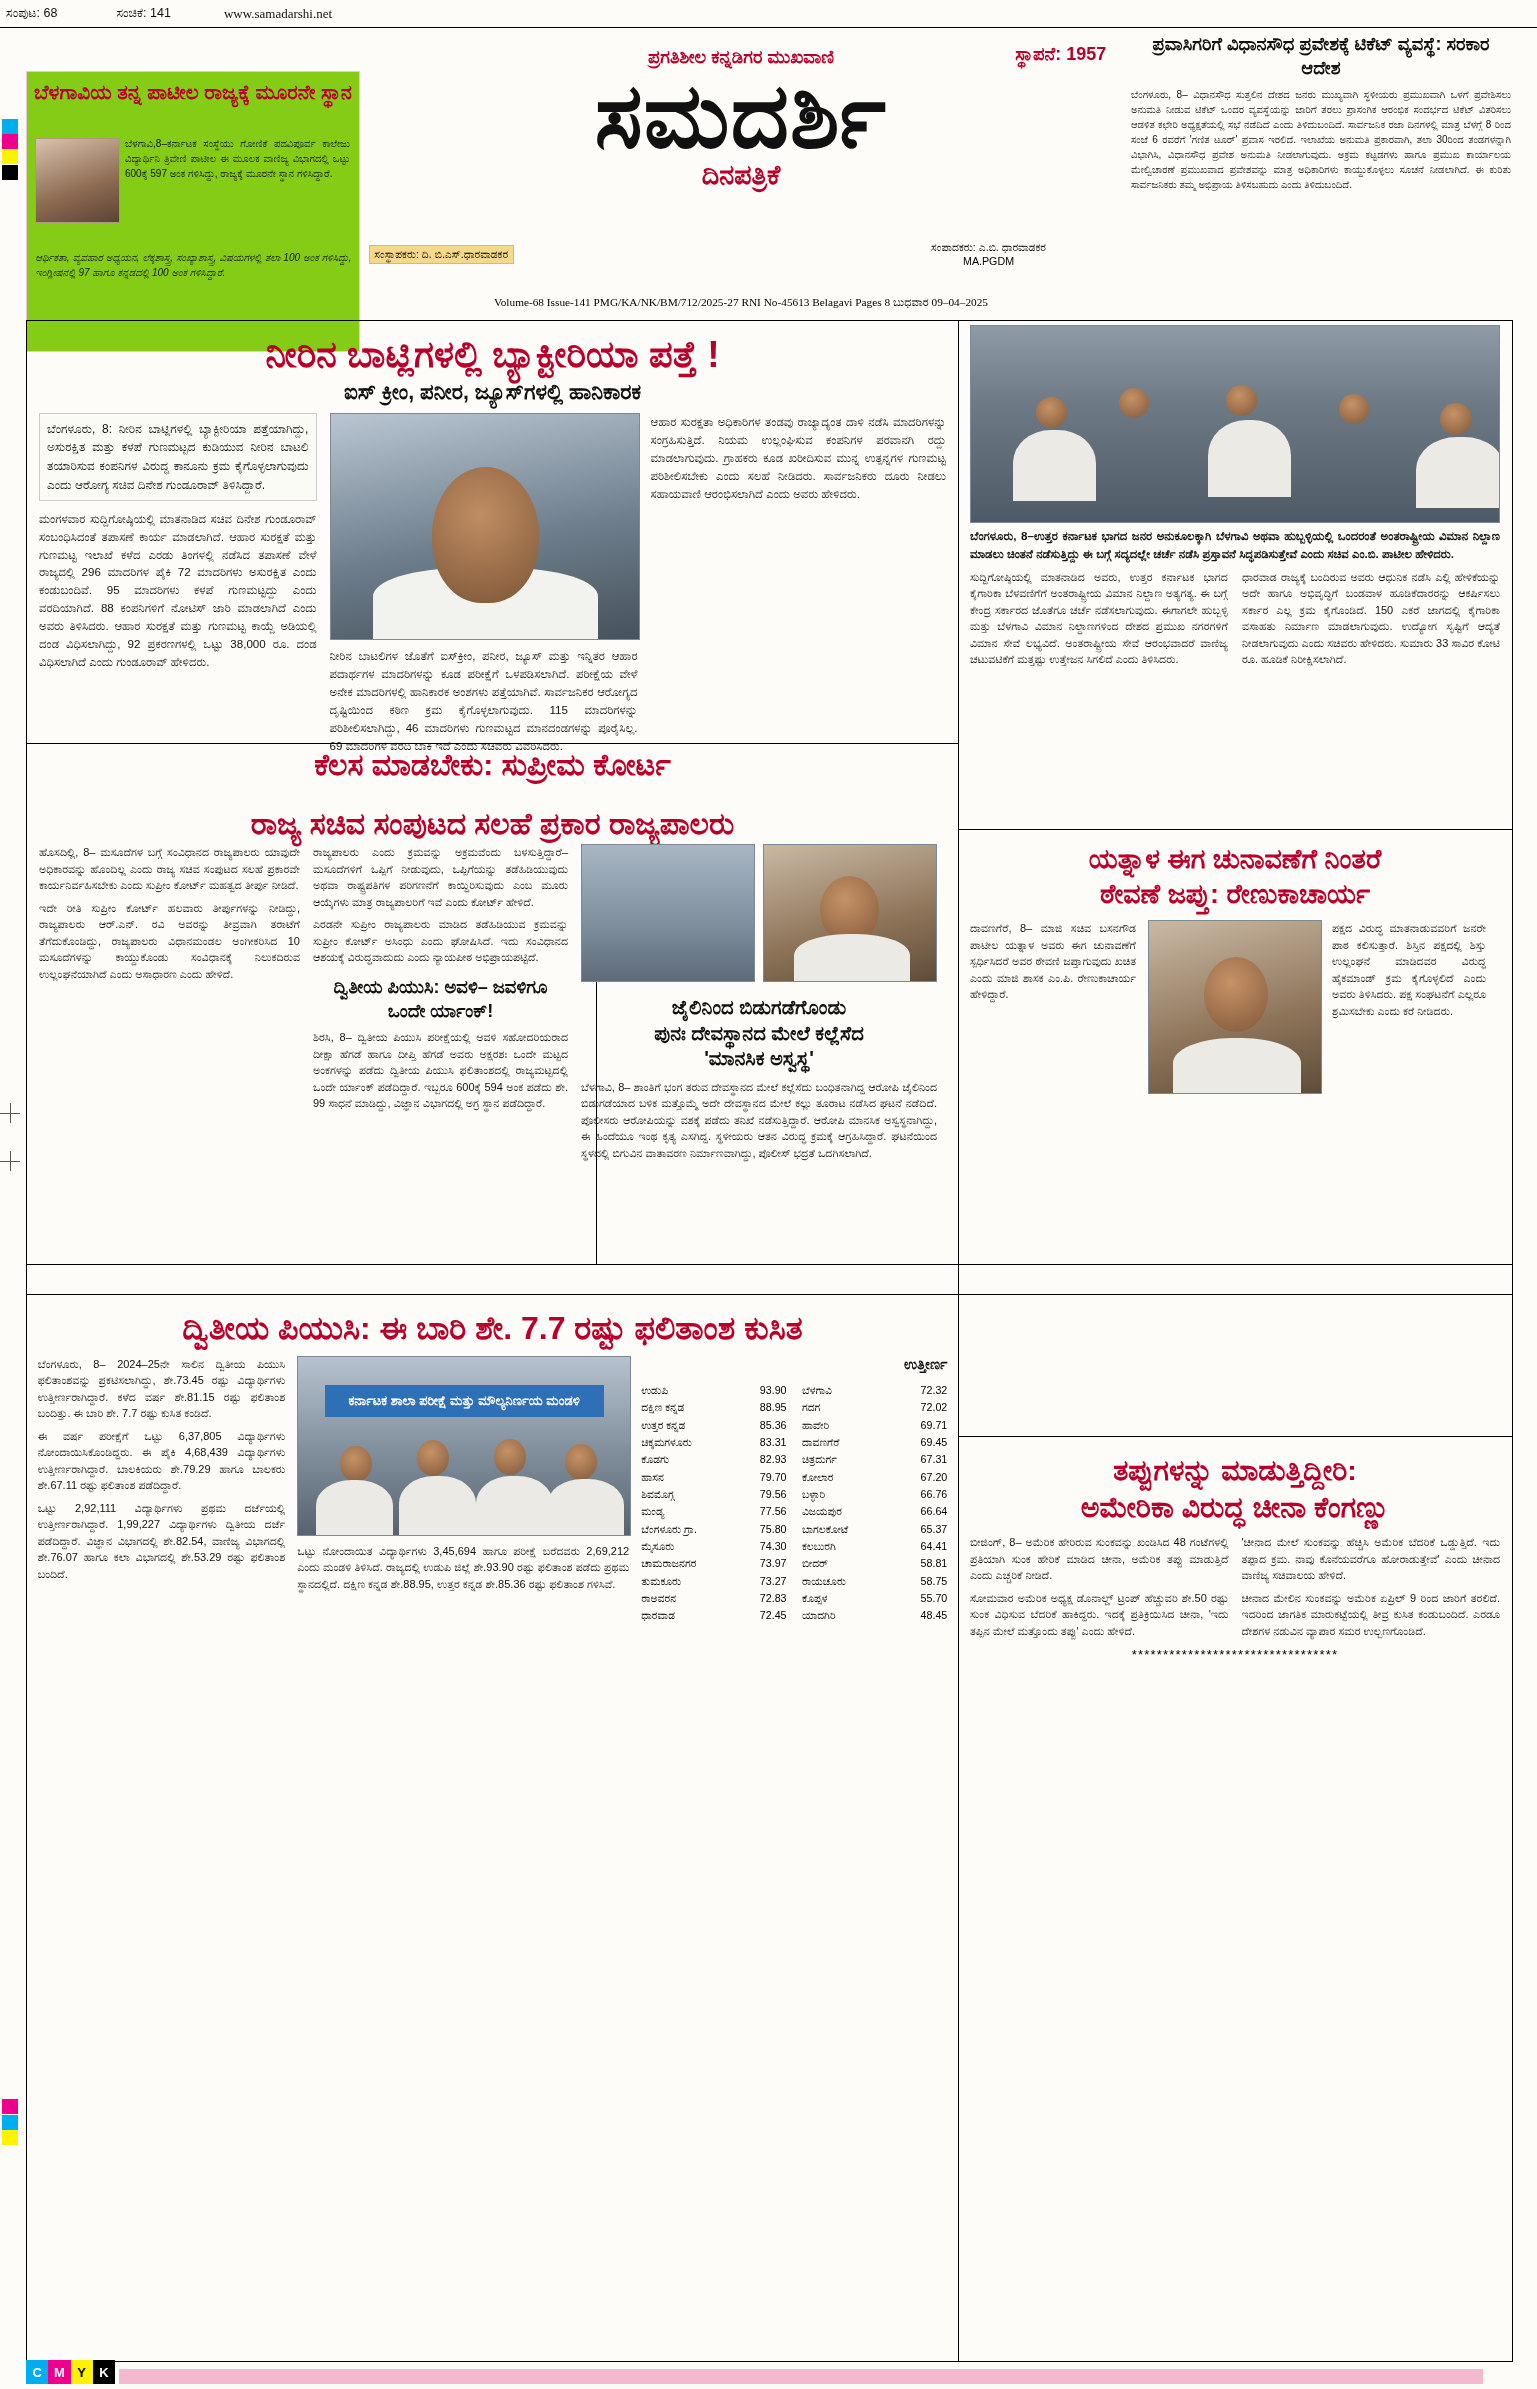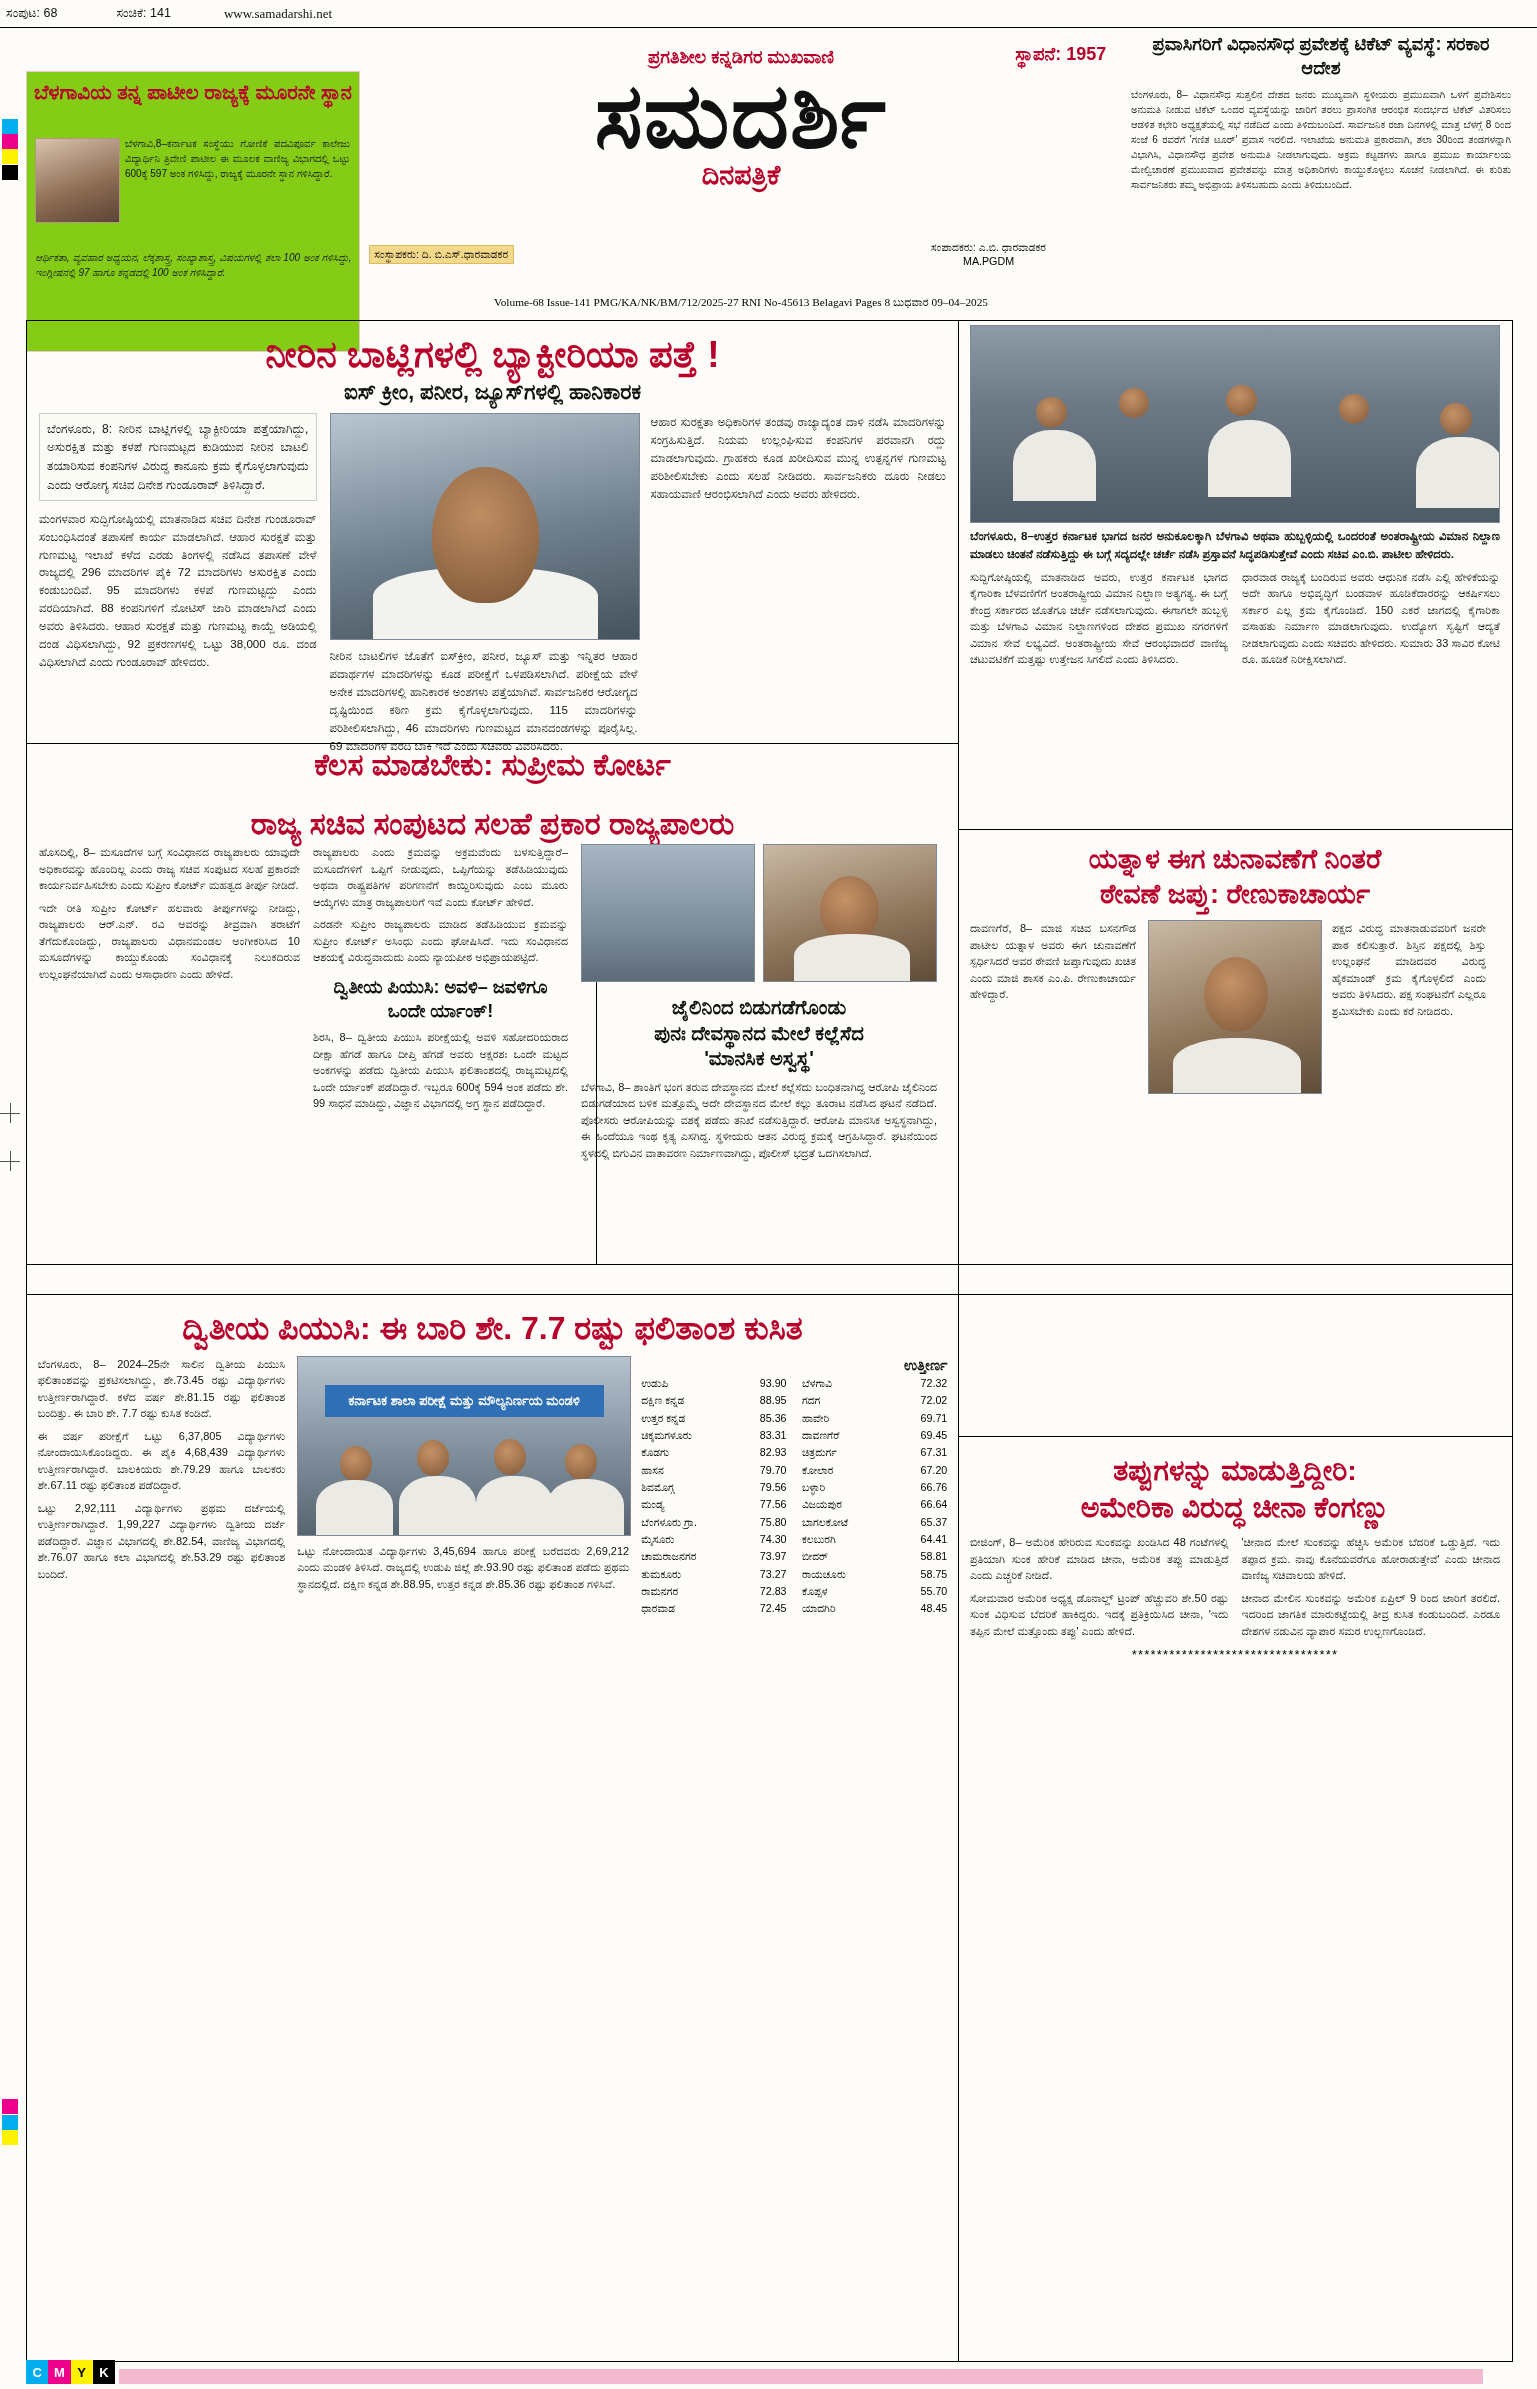--- a/index.html
+++ b/index.html
@@ -287,21 +287,21 @@
             <div class="head" style="left:196px;top:82px;width:32px;height:36px;"></div>
             <div class="head" style="left:267px;top:87px;width:32px;height:36px;"></div>
             <div class="torso" style="left:18px;bottom:0;width:77px;height:55px;"></div>
             <div class="torso" style="left:101px;bottom:0;width:77px;height:59px;"></div>
             <div class="torso" style="left:178px;bottom:0;width:77px;height:59px;"></div>
             <div class="torso" style="left:249px;bottom:0;width:77px;height:56px;"></div>
           </div>
           <div class="colsmall" style="margin-top:7.1px;">ಒಟ್ಟು ನೋಂದಾಯಿತ ವಿದ್ಯಾರ್ಥಿಗಳು 3,45,694 ಹಾಗೂ ಪರೀಕ್ಷೆ ಬರೆದವರು 2,69,212 ಎಂದು ಮಂಡಳಿ ತಿಳಿಸಿದೆ. ರಾಜ್ಯದಲ್ಲಿ ಉಡುಪಿ ಜಿಲ್ಲೆ ಶೇ.93.90 ರಷ್ಟು ಫಲಿತಾಂಶ ಪಡೆದು ಪ್ರಥಮ ಸ್ಥಾನದಲ್ಲಿದೆ. ದಕ್ಷಿಣ ಕನ್ನಡ ಶೇ.88.95, ಉತ್ತರ ಕನ್ನಡ ಶೇ.85.36 ರಷ್ಟು ಫಲಿತಾಂಶ ಗಳಿಸಿವೆ.</div>
         </div>
         <div style="width:308px;">
-          <div class="blackhead" style="font-size:14.2px;text-align:right;margin-bottom:1px;">ಉತ್ತೀರ್ಣ</div>
+          <div class="blackhead" style="font-size:14.2px;text-align:right;margin-bottom:8px;font-family:Liberation Mono, monospace;">ಉತ್ತೀರ್ಣ</div>
           <div id="districts" style="column-count:2;column-gap:15.4px;font-size:10.7px;line-height:1.62;">
               <div style="display: flex; justify-content: space-between;">
                 <span>ಉಡುಪಿ</span>
                 <span>93.90</span>
               </div>
               <div style="display: flex; justify-content: space-between;">
                 <span>ದಕ್ಷಿಣ ಕನ್ನಡ</span>
                 <span>88.95</span>
               </div>
               <div style="display: flex; justify-content: space-between;">
@@ -338,21 +338,21 @@
               </div>
               <div style="display: flex; justify-content: space-between;">
                 <span>ಚಾಮರಾಜನಗರ</span>
                 <span>73.97</span>
               </div>
               <div style="display: flex; justify-content: space-between;">
                 <span>ತುಮಕೂರು</span>
                 <span>73.27</span>
               </div>
               <div style="display: flex; justify-content: space-between;">
-                <span>ರಾಮನಗರ</span>
+                <span>ರಾಅವರನ</span>
                 <span>72.83</span>
               </div>
               <div style="display: flex; justify-content: space-between;">
                 <span>ಧಾರವಾಡ</span>
                 <span>72.45</span>
               </div>
               <div style="display: flex; justify-content: space-between; gap: 38px;">
                 <span>ಬೆಳಗಾವಿ</span>
                 <span>72.32</span>
               </div>

